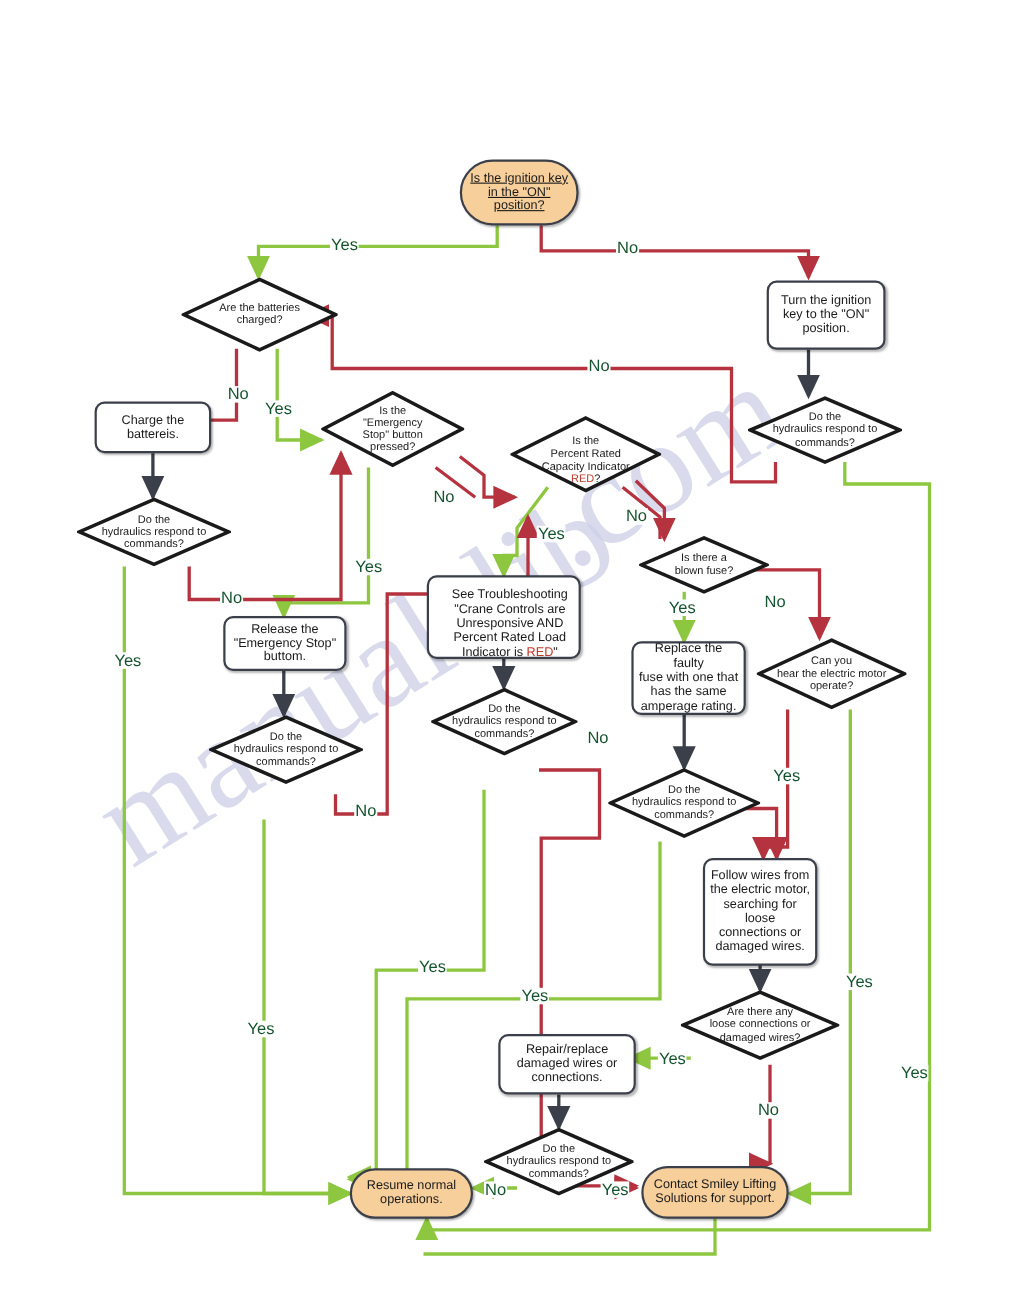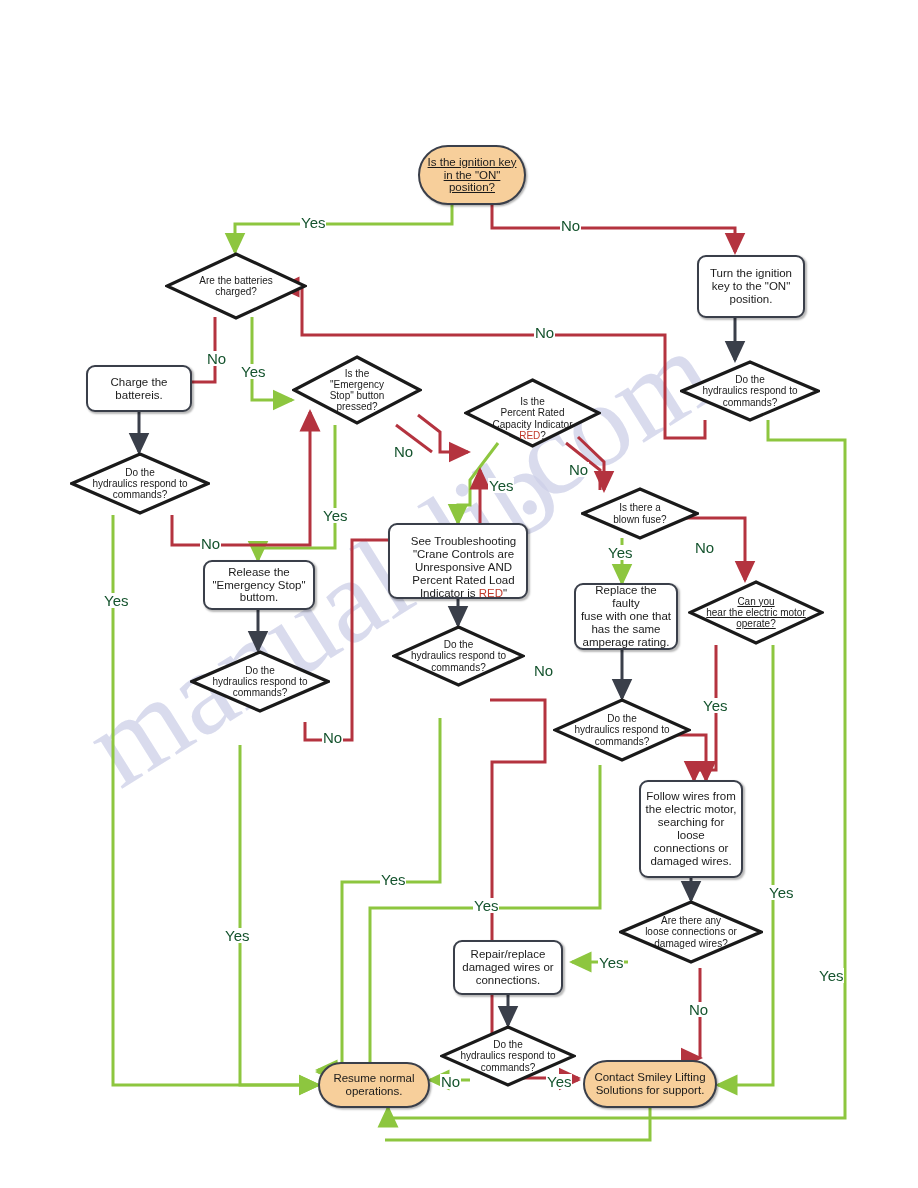--- a/index.html
+++ b/index.html
@@ -276,21 +276,21 @@
     </span>
   </div>
 
   <div class="node proc" style="left:574px; top:583px; width:104px; height:67px;">
     <span class="txt">Replace the faulty
 fuse with one that
 has the same
 amperage rating.</span>
   </div>
 
-  <div class="node dia" style="left:688px; top:580px; width:136px; height:65px;text-decoration:underline;">
+  <div class="node dia" style="left:688px; top:580px; width:136px; height:65px;">
     <svg class="shape" viewBox="0 0 136 65" preserveAspectRatio="none">
       <polygon points="68,2 134,32.5 68,63 2,32.5" fill="#fff" stroke="#1a1a1a" stroke-width="3.2"></polygon>
     </svg>
     <span class="txt">Can you
 hear the electric motor
 operate?</span>
   </div>
 
   <div class="node dia" style="left:190px; top:650px; width:140px; height:63px;">
     <svg class="shape" viewBox="0 0 140 63" preserveAspectRatio="none">
@@ -329,21 +329,21 @@
 
   <div class="node dia" style="left:619px; top:900px; width:144px; height:64px;">
     <svg class="shape" viewBox="0 0 144 64" preserveAspectRatio="none">
       <polygon points="72,2 142,32 72,62 2,32" fill="#fff" stroke="#1a1a1a" stroke-width="3.2"></polygon>
     </svg>
     <span class="txt">Are there any
 loose connections or
 damaged wires?</span>
   </div>
 
-  <div class="node proc" style="left:453px; top:940px; width:110px; height:55px;">
+  <div class="node proc" style="left:453px; top:940px; width:125px; height:55px;">
     <span class="txt">Repair/replace
 damaged wires or
 connections.</span>
   </div>
 
   <div class="node dia" style="left:440px; top:1025px; width:136px; height:62px;">
     <svg class="shape" viewBox="0 0 136 62" preserveAspectRatio="none">
       <polygon points="68,2 134,31 68,60 2,31" fill="#fff" stroke="#1a1a1a" stroke-width="3.2"></polygon>
     </svg>
     <span class="txt">Do the

